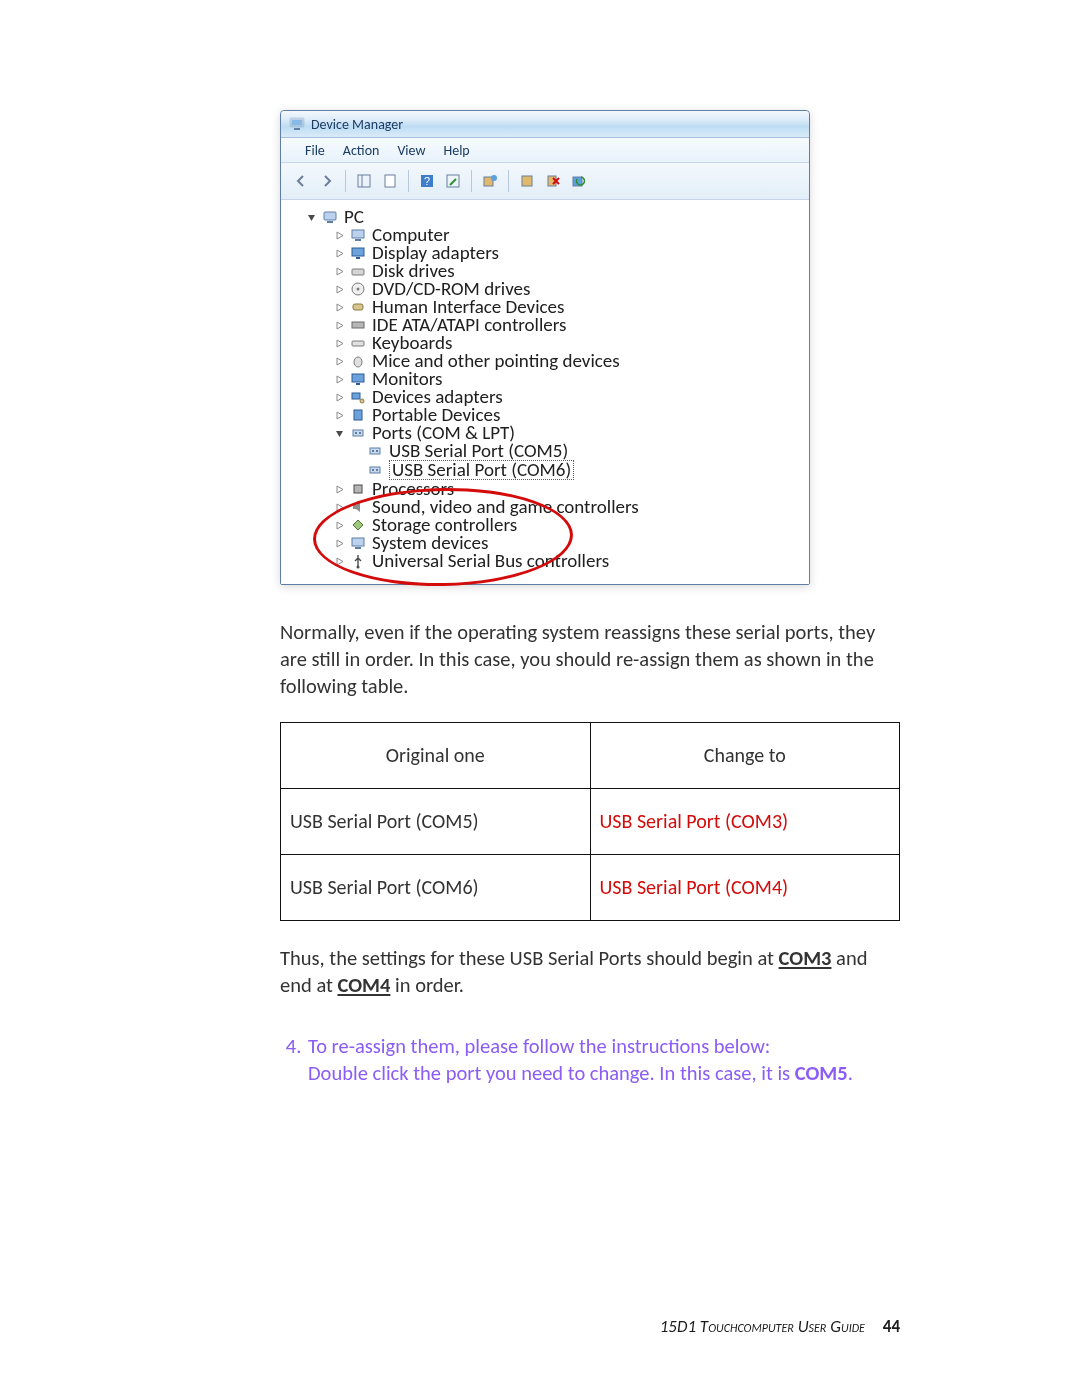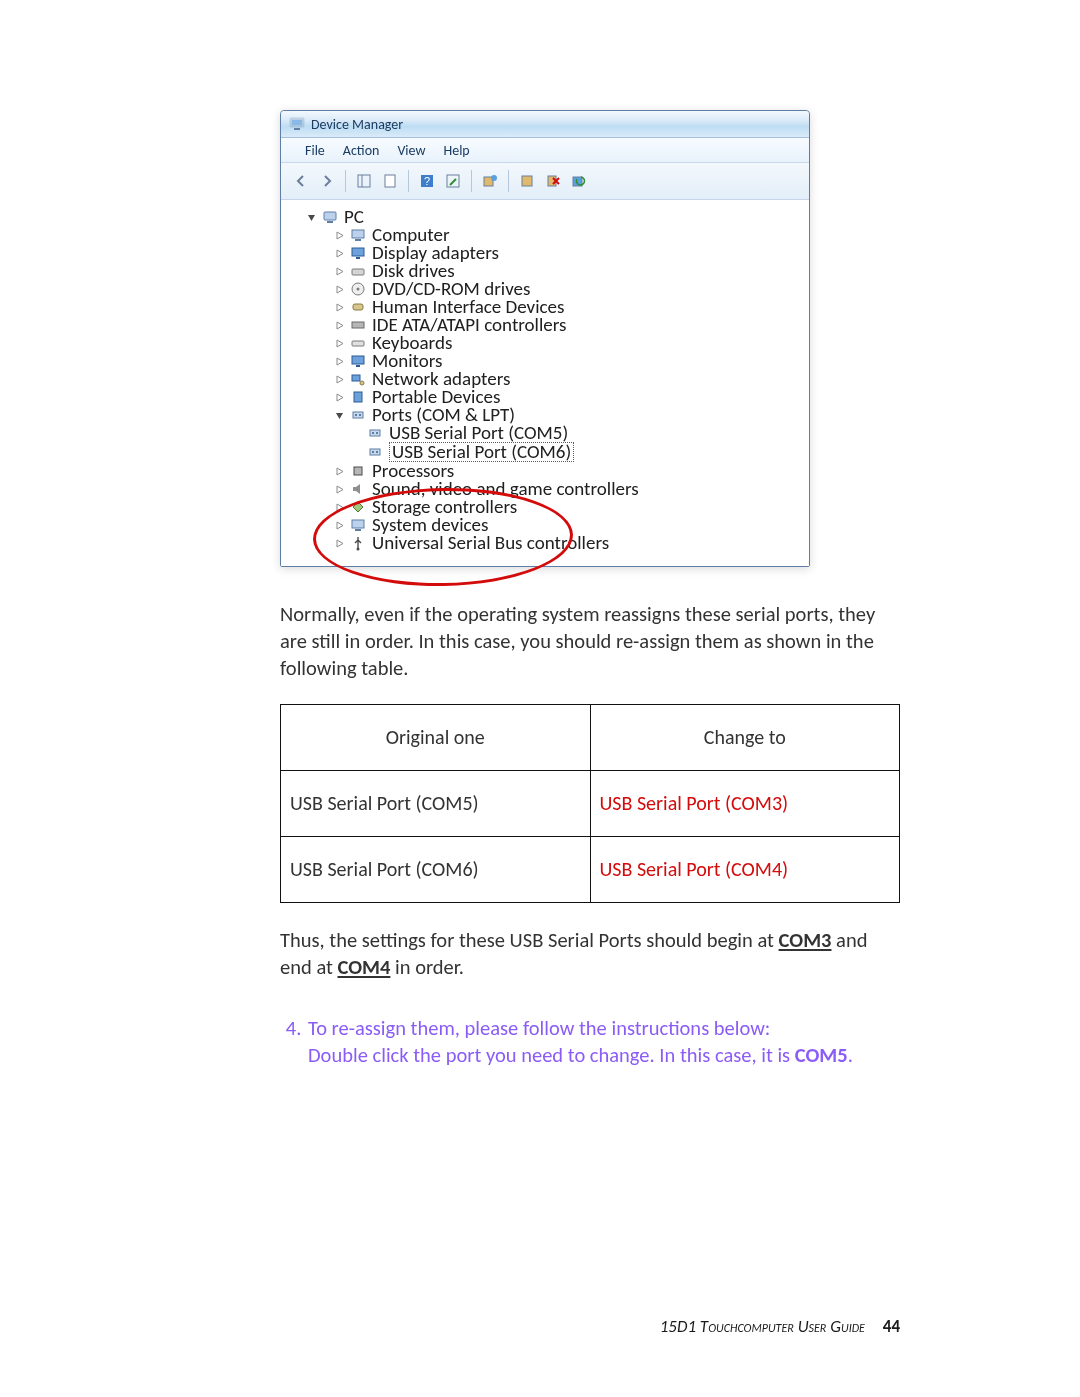--- a/index.html
+++ b/index.html
@@ -369,39 +369,52 @@
         <span class="label">Keyboards</span>
       </div>
       <div class="node lvl2">
         <span class="caret">
             <svg width="9" height="9" viewBox="0 0 9 9">
               <path d="M2 1 L8 4.5 L2 8 Z" fill="none" stroke="#8b8b8b"></path>
             </svg>
           </span>
         <span class="icon16">
             <svg width="16" height="16" viewBox="0 0 16 16">
+              <ellipse cx="8" cy="9" rx="4" ry="5" fill="#e0e0e0" stroke="#7a7a7a"></ellipse>
+            </svg>
+          </span>
+        <span class="label">Mice and other pointing devices</span>
+      </div>
+      <div class="node lvl2">
+        <span class="caret">
+            <svg width="9" height="9" viewBox="0 0 9 9">
+              <path d="M2 1 L8 4.5 L2 8 Z" fill="none" stroke="#8b8b8b"></path>
+            </svg>
+          </span>
+        <span class="icon16">
+            <svg width="16" height="16" viewBox="0 0 16 16">
               <rect x="2" y="3" width="12" height="8" fill="#6da1db" stroke="#2c5c95"></rect>
               <rect x="6" y="12" width="4" height="2" fill="#2c5c95"></rect>
             </svg>
           </span>
         <span class="label">Monitors</span>
       </div>
       <div class="node lvl2">
         <span class="caret">
             <svg width="9" height="9" viewBox="0 0 9 9">
               <path d="M2 1 L8 4.5 L2 8 Z" fill="none" stroke="#8b8b8b"></path>
             </svg>
           </span>
         <span class="icon16">
             <svg width="16" height="16" viewBox="0 0 16 16">
               <rect x="2" y="4" width="8" height="6" fill="#6da1db" stroke="#2c5c95"></rect>
               <circle cx="12" cy="12" r="2" fill="#d8c58f" stroke="#8c7a42"></circle>
             </svg>
           </span>
-        <span class="label">Network adapters</span>
+        <span class="label">Devices adapters</span>
       </div>
       <div class="node lvl2">
         <span class="caret">
             <svg width="9" height="9" viewBox="0 0 9 9">
               <path d="M2 1 L8 4.5 L2 8 Z" fill="none" stroke="#8b8b8b"></path>
             </svg>
           </span>
         <span class="icon16">
             <svg width="16" height="16" viewBox="0 0 16 16">
               <rect x="4" y="3" width="8" height="10" fill="#6da1db" stroke="#2c5c95"></rect>

